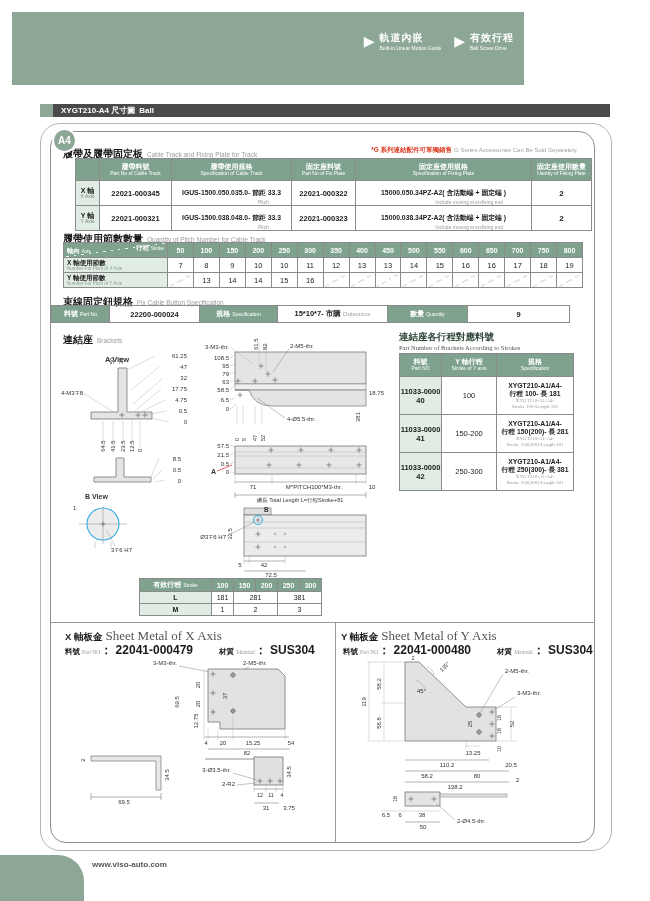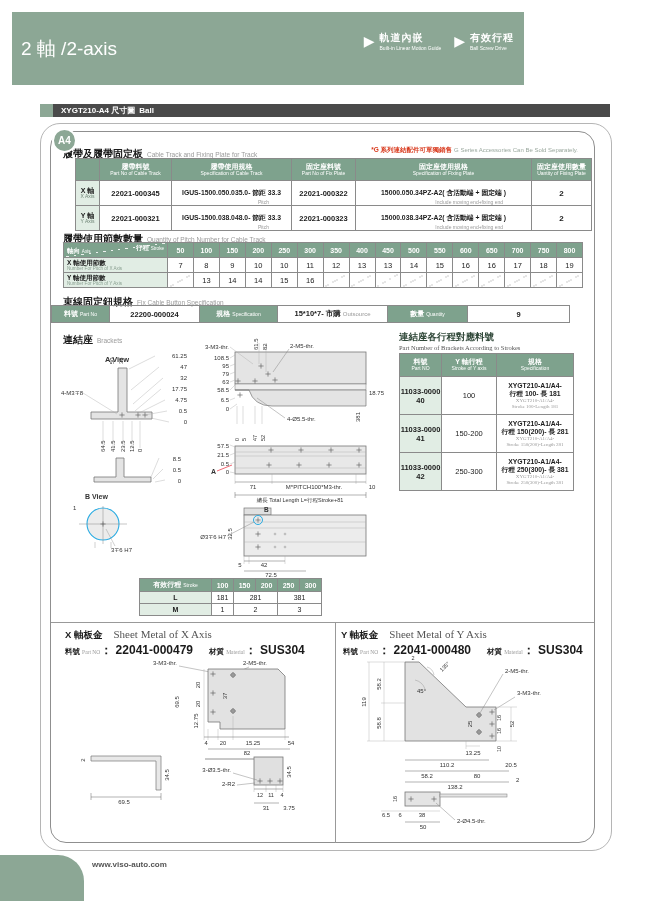--- a/index.html
+++ b/index.html
@@ -79,38 +79,37 @@
 .t5{position:absolute;left:88px;top:446px;width:182px}
 .t5 th{height:13px;font-size:7px}
 .t5 td{height:12px;font-size:7px}
 .t5 .lab{font-weight:bold}
 .t5 .hl{font-size:7px}
 .t5 .hl i{font-style:normal;font-size:5px;font-weight:normal}
 
 .div-h{position:absolute;left:0;top:490px;width:100%;border-top:1px solid #999}
 .div-v{position:absolute;left:284px;top:490px;height:221px;border-left:1px solid #999}
 .sm-head{position:absolute;font-size:9.5px;font-weight:bold}
-.sm-head .sm-en{font-size:11px;font-weight:normal;color:#555;font-family:"Liberation Serif",serif;margin-left:11px}
+.sm-head .sm-en{font-size:13px;font-weight:normal;color:#555;font-family:"Liberation Serif",serif;margin-left:3px}
 .sm-line{position:absolute;font-size:7.5px;font-weight:bold}
 .sm-line .lb-en{font-size:5.5px;color:#999;font-weight:normal;font-family:"Liberation Serif",serif}
 .sm-line .val{font-size:12px}
-.mat{margin-left:16px}
+.mat{margin-left:26px}
 
 svg text{fill:#333;font-family:"Liberation Sans",sans-serif}
 
 .foot-green{position:absolute;left:0;top:855px;width:84px;height:46px;background:#8CA795;border-radius:0 26px 0 0}
 .foot-url{position:absolute;left:92px;top:860px;font-size:8px;font-weight:bold;color:#555}
 </style>
 </head>
 <body>
 
 <div>
 
   <header class="hdr">
-    <span class="hdr-sub">2 軸 /2-axis</span>
     <div class="hdr-badges">
       <div class="badge">
         <span class="tri">▶</span>
         <div>
             <div class="badge-zh">軌道內嵌</div>
              <div class="badge-en">Built-in Linear Motion Guide</div>
           </div>
       </div>
       <div class="badge">
         <span class="tri">▶</span>

